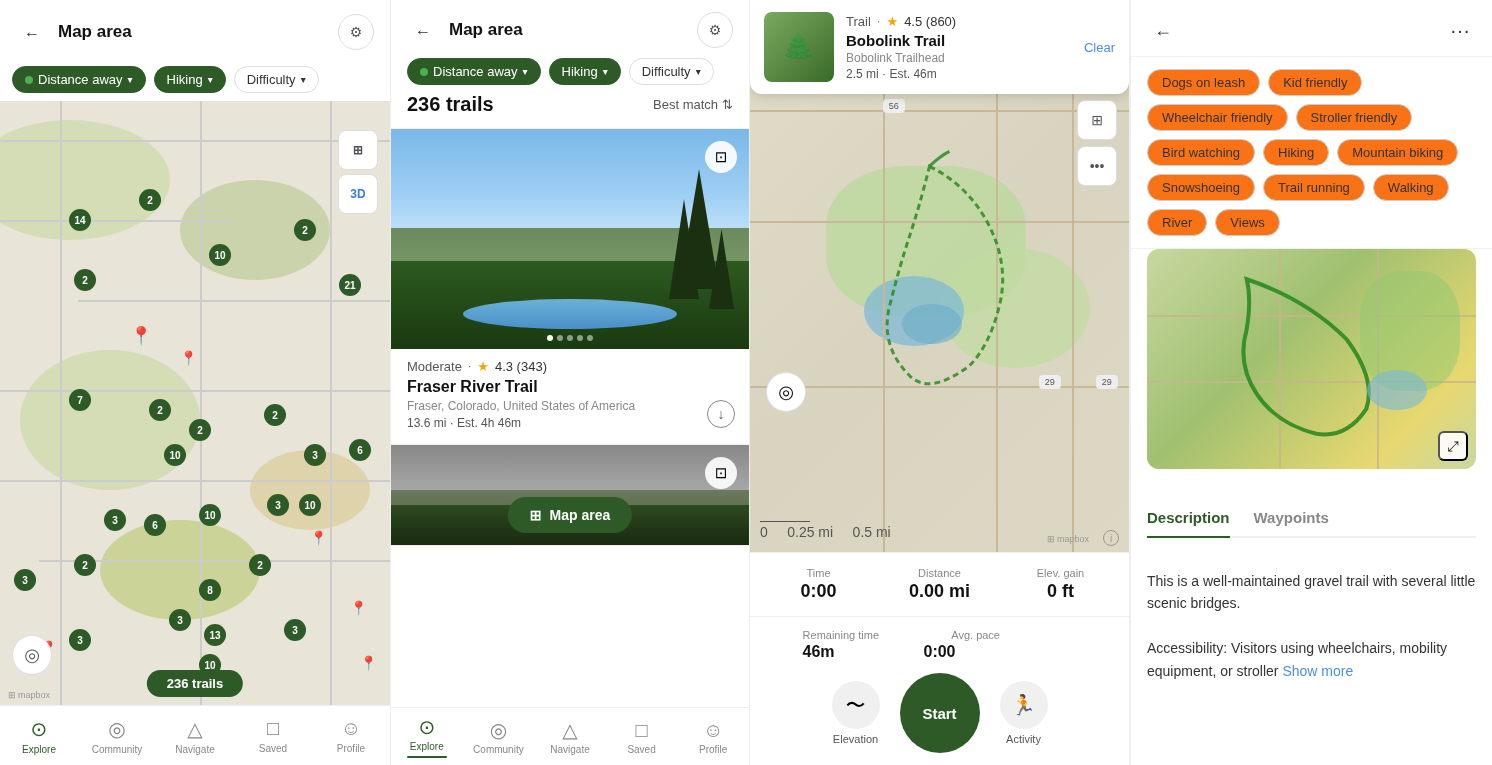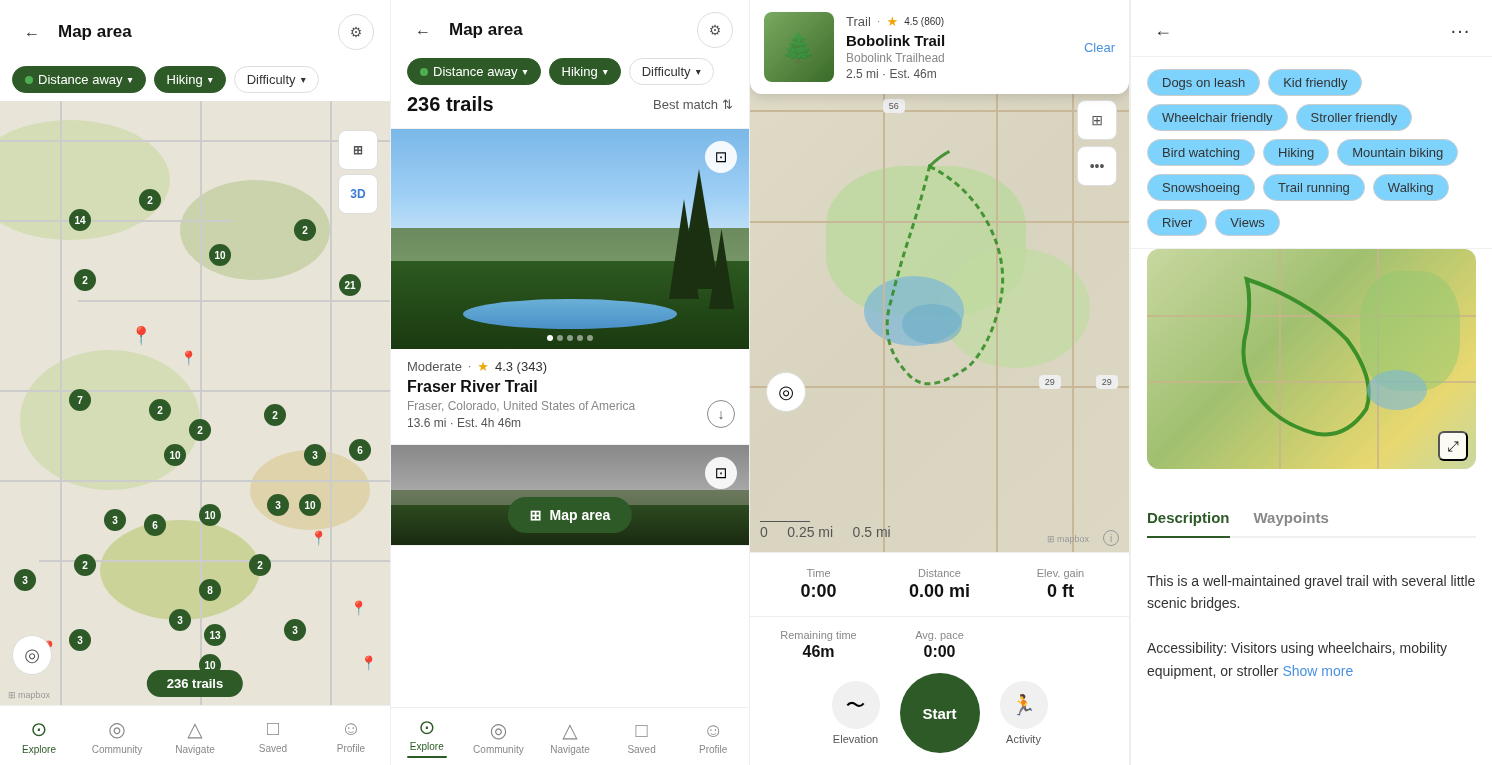--- a/index.html
+++ b/index.html
@@ -431,21 +431,21 @@
       overflow: hidden;
       flex-shrink: 0;
       background: linear-gradient(135deg, #5a8a50 0%, #2d5a20 100%);
     }
     .popup-info { flex: 1; }
     .popup-rating-row {
       display: flex; align-items: center; gap: 6px;
       margin-bottom: 3px;
     }
     .popup-difficulty { font-size: 13px; color: #555; }
-    .popup-rating { font-size: 10px; color: #333; font-weight: 500; }
+    .popup-rating { font-size: 13px; color: #333; font-weight: 500; }
     .popup-name {
       font-size: 15px;
       font-weight: 700;
       color: #111;
       margin-bottom: 2px;
     }
     .popup-sub { font-size: 12px; color: #888; margin-bottom: 2px; }
     .popup-dist { font-size: 12px; color: #555; }
     .popup-clear {
       font-size: 13px;
@@ -514,21 +514,21 @@
 
     .stats-grid2 {
       display: grid;
       grid-template-columns: 1fr 1fr 1fr;
       padding: 8px 8px 0;
     }
     .stat-item2 {
       text-align: center;
       padding: 4px 0;
     }
-    .stat-label2 { font-size: 11px; color: #888; margin-bottom: 2px; }
+    .stat-label2 { font-size: 11px; color: #888; margin-bottom: 2px; text-align: right; }
     .stat-value2 { font-size: 16px; font-weight: 700; color: #111; }
 
     .start-row {
       display: flex; align-items: center; justify-content: center;
       gap: 20px;
       padding: 8px 16px 12px;
     }
     .activity-btn {
       display: flex; flex-direction: column; align-items: center; gap: 4px;
       cursor: pointer;
@@ -614,21 +614,21 @@
       flex-wrap: wrap;
       gap: 8px;
       border-bottom: 1px solid #f0f0f0;
     }
     .feature-tag {
       padding: 5px 14px;
       border-radius: 16px;
       border: 1.5px solid #ccc;
       font-size: 13px;
       color: #333;
-      background: #7dd3fc;
+      background: #f97316;
       cursor: pointer;
     }
 
     .trail-mini-map {
       margin: 0 16px 12px;
       height: 220px;
       border-radius: 12px;
       overflow: hidden;
       position: relative;
       background: #d4e8c0;

